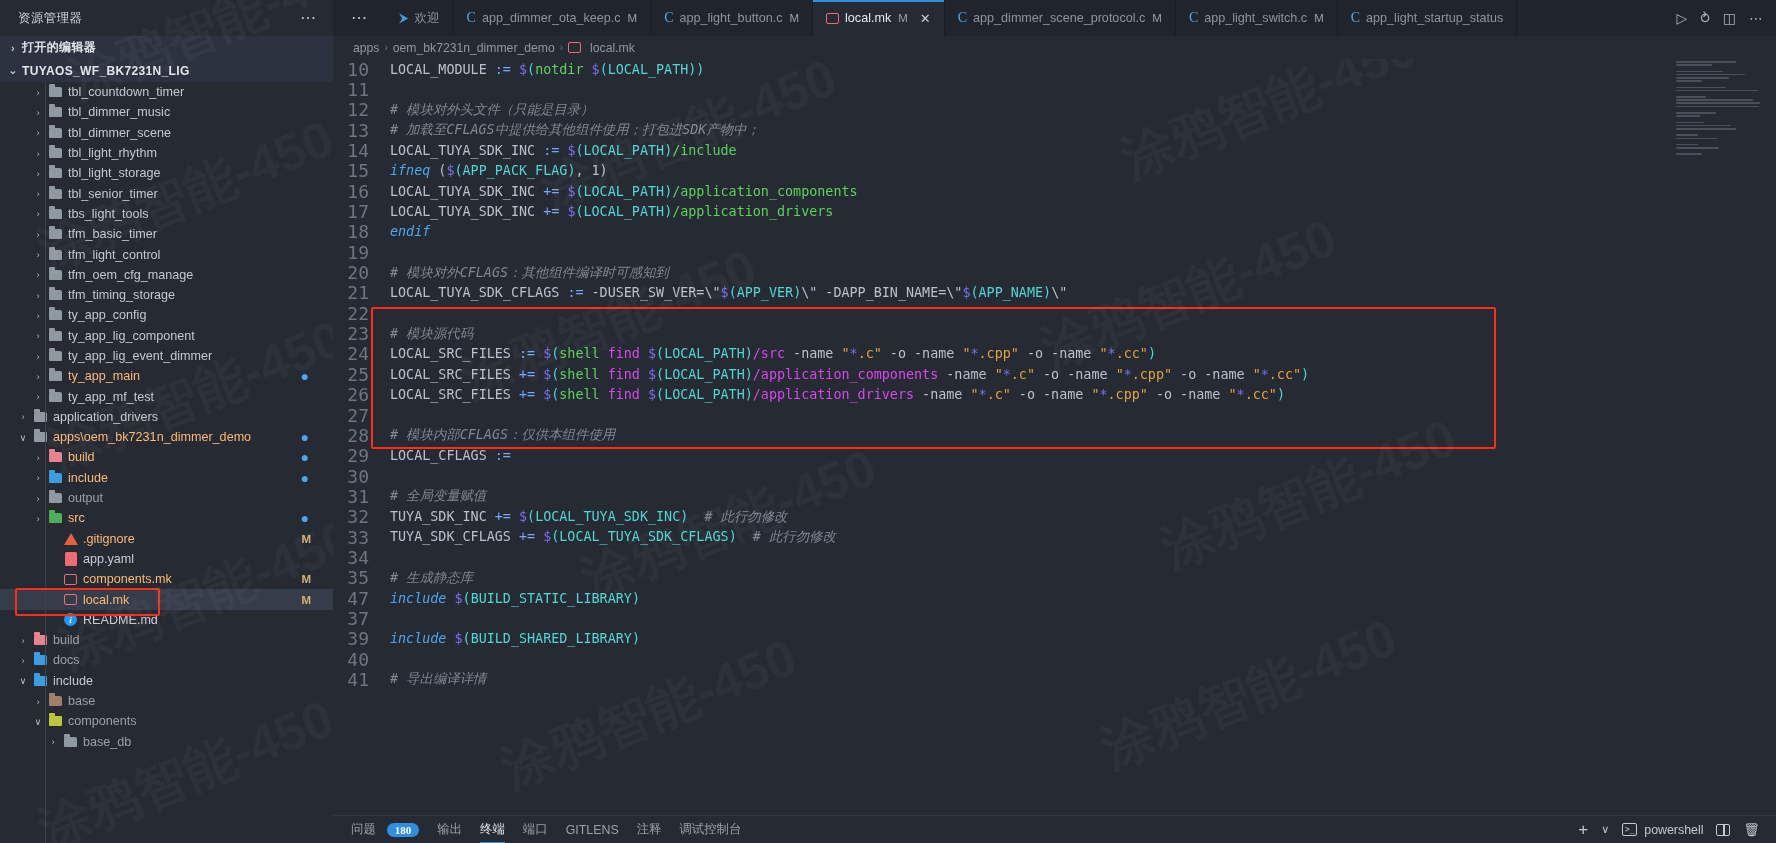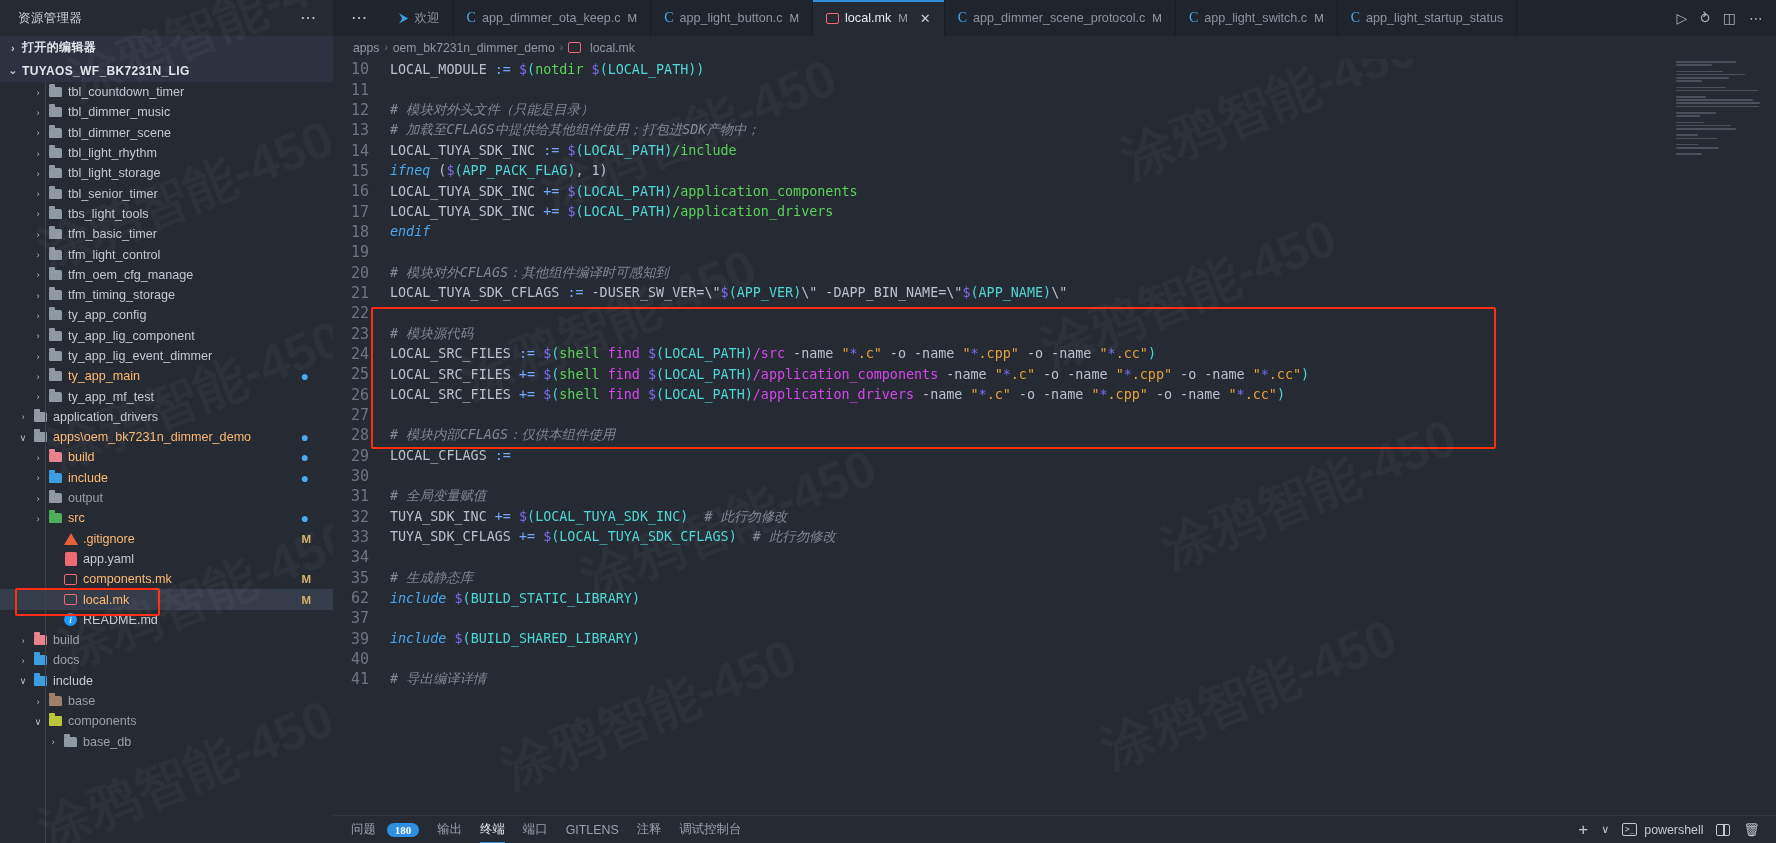--- a/index.html
+++ b/index.html
@@ -132,21 +132,21 @@
 
   .editor {
     flex: 1; min-height: 0; position: relative; overflow: hidden;
     background: #252a33;
     font-family: "DejaVu Sans Mono", "Liberation Mono", monospace;
   }
   .codelines { position: absolute; inset: 0; padding-top: 0px; }
   .cl { height: 20.35px; display: flex; align-items: center; white-space: pre; font-size: 13.4px; }
   .gutter {
     width: 57px; min-width: 57px; text-align: right; padding-right: 21px;
-    color: #6d7682; font-size: 15px; user-select: none;
+    color: #6d7682; font-size: 18px; user-select: none;
   }
   .code { white-space: pre; }
 
   
   .t-var   { color: #b9c2cc; }
   .t-op    { color: #74a8ff; }
   .t-dollar{ color: #7a6cf0; }
   .t-paren { color: #4fd6d6; }
   .t-func  { color: #5ad45a; }
   .t-id    { color: #4fd6d6; }
@@ -565,21 +565,21 @@
             <div class="cl"><span class="gutter">26</span><span class="code"><span class="t-var">LOCAL_SRC_FILES </span><span class="t-op">+=</span><span class="t-plain"> </span><span class="t-dollar">$</span><span class="t-paren">(</span><span class="t-func">shell</span><span class="t-plain"> </span><span class="t-yel">find</span><span class="t-plain"> </span><span class="t-dollar">$</span><span class="t-paren">(</span><span class="t-id">LOCAL_PATH</span><span class="t-paren">)</span><span class="t-yel">/application_drivers</span><span class="t-plain"> -name </span><span class="t-str">"</span><span class="t-star">*</span><span class="t-str">.c"</span><span class="t-plain"> -o -name </span><span class="t-str">"</span><span class="t-star">*</span><span class="t-str">.cpp"</span><span class="t-plain"> -o -name </span><span class="t-str">"</span><span class="t-star">*</span><span class="t-str">.cc"</span><span class="t-paren">)</span></span></div>
             <div class="cl"><span class="gutter">27</span><span class="code"></span></div>
             <div class="cl"><span class="gutter">28</span><span class="code"><span class="t-cmt"># 模块内部CFLAGS：仅供本组件使用</span></span></div>
             <div class="cl"><span class="gutter">29</span><span class="code"><span class="t-var">LOCAL_CFLAGS </span><span class="t-op">:=</span></span></div>
             <div class="cl"><span class="gutter">30</span><span class="code"></span></div>
             <div class="cl"><span class="gutter">31</span><span class="code"><span class="t-cmt"># 全局变量赋值</span></span></div>
             <div class="cl"><span class="gutter">32</span><span class="code"><span class="t-var">TUYA_SDK_INC </span><span class="t-op">+=</span><span class="t-plain"> </span><span class="t-dollar">$</span><span class="t-paren">(</span><span class="t-id">LOCAL_TUYA_SDK_INC</span><span class="t-paren">)</span><span class="t-plain">  </span><span class="t-cmt"># 此行勿修改</span></span></div>
             <div class="cl"><span class="gutter">33</span><span class="code"><span class="t-var">TUYA_SDK_CFLAGS </span><span class="t-op">+=</span><span class="t-plain"> </span><span class="t-dollar">$</span><span class="t-paren">(</span><span class="t-id">LOCAL_TUYA_SDK_CFLAGS</span><span class="t-paren">)</span><span class="t-plain">  </span><span class="t-cmt"># 此行勿修改</span></span></div>
             <div class="cl"><span class="gutter">34</span><span class="code"></span></div>
             <div class="cl"><span class="gutter">35</span><span class="code"><span class="t-cmt"># 生成静态库</span></span></div>
-            <div class="cl"><span class="gutter">62</span><span class="code"><span class="t-kw">include</span><span class="t-plain"> </span><span class="t-dollar">$</span><span class="t-paren">(</span><span class="t-id">BUILD_STATIC_LIBRARY</span><span class="t-paren">)</span></span></div>
+            <div class="cl"><span class="gutter">47</span><span class="code"><span class="t-kw">include</span><span class="t-plain"> </span><span class="t-dollar">$</span><span class="t-paren">(</span><span class="t-id">BUILD_STATIC_LIBRARY</span><span class="t-paren">)</span></span></div>
             <div class="cl"><span class="gutter">37</span><span class="code"></span></div>
             <div class="cl"><span class="gutter">39</span><span class="code"><span class="t-kw">include</span><span class="t-plain"> </span><span class="t-dollar">$</span><span class="t-paren">(</span><span class="t-id">BUILD_SHARED_LIBRARY</span><span class="t-paren">)</span></span></div>
             <div class="cl"><span class="gutter">40</span><span class="code"></span></div>
             <div class="cl"><span class="gutter">41</span><span class="code"><span class="t-cmt"># 导出编译详情</span></span></div>
           </div>
 
         <div class="redbox-code" style="left:38px; top:248px; width:1125px; height:142px;"></div>
 
         <div class="minimap">
           <i style="width:70%"></i>

